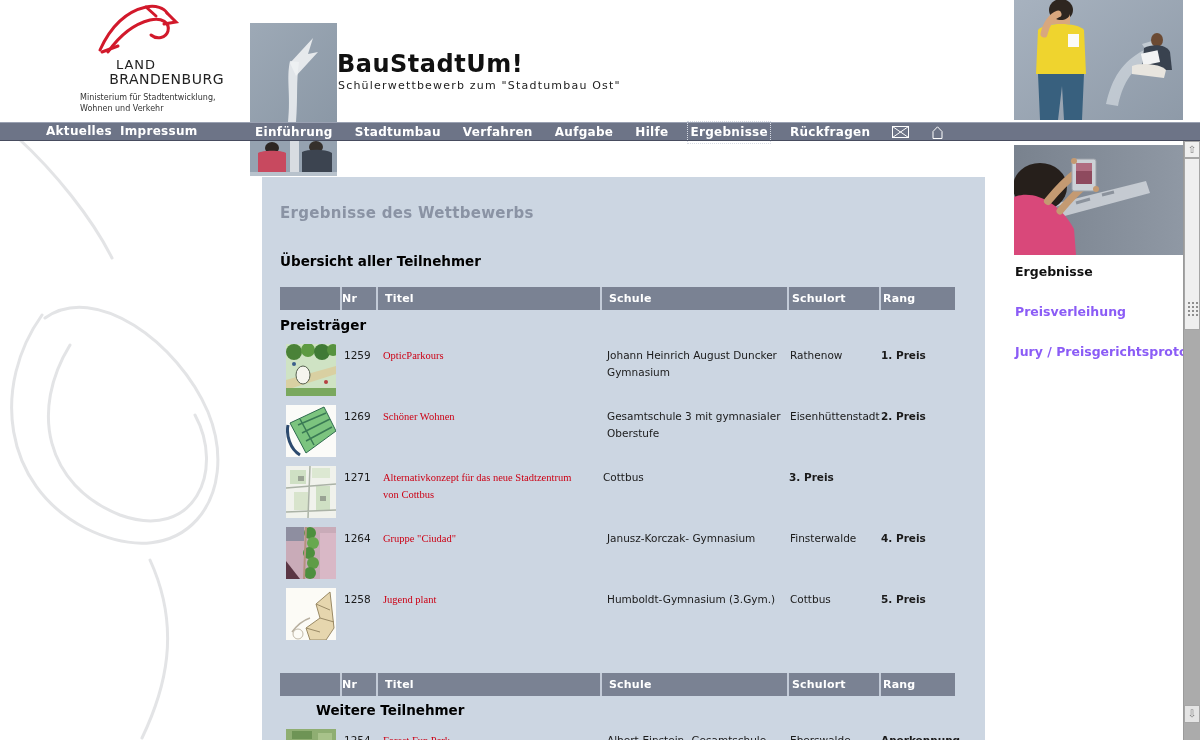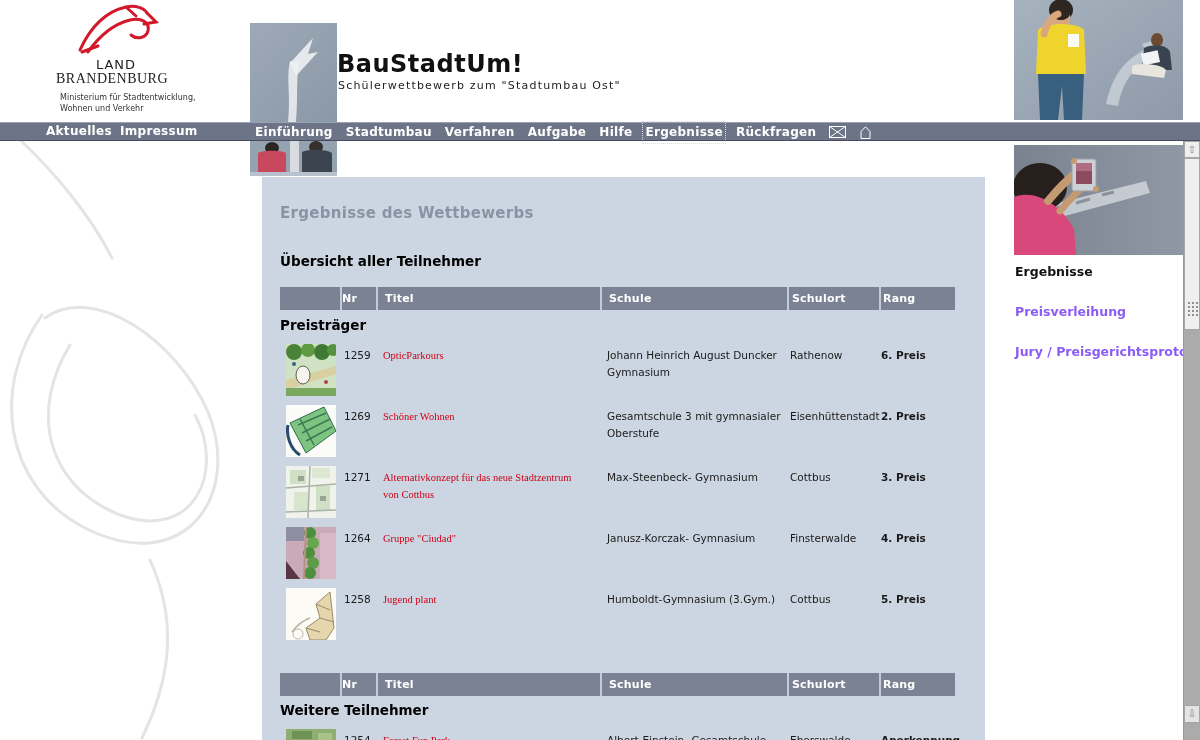--- a/index.html
+++ b/index.html
@@ -2,44 +2,44 @@
 <html><head>
 <meta charset="utf-8">
 <style>
   html,body{margin:0;padding:0;}
   body{width:1200px;height:740px;overflow:hidden;background:#fff;
        font-family:"DejaVu Sans","Liberation Sans",sans-serif;color:#1a1a1a;}
   .stage{position:relative;width:1200px;height:740px;overflow:hidden;background:#fff;}
   .abs{position:absolute;}
 
   
-  .logo-block{left:56px;top:2px;width:180px;height:110px;}
+  .logo-block{left:76px;top:2px;width:180px;height:110px;}
   .bird{left:14px;top:0;width:92px;height:56px;}
   .org1{left:0;top:55px;width:120px;text-align:center;font-size:13px;letter-spacing:1px;color:#222;}
-  .org2{left:0;top:69px;width:148px;text-align:left;font-size:14px;letter-spacing:.5px;color:#222;font-family:Liberation Serif, serif;}
+  .org2{left:0;top:69px;width:148px;text-align:right;font-size:14px;letter-spacing:.5px;color:#222;}
   .orgsub{left:4px;width:170px;font-size:8px;color:#333;line-height:11px;}
   .orgsub1{top:90px;} .orgsub2{top:101px;}
 
   
   .site-title{left:337px;top:50px;font-size:24px;font-weight:bold;letter-spacing:.5px;color:#111;}
   .site-subtitle{left:338px;top:79px;font-size:11px;letter-spacing:1.2px;color:#222;}
 
   
   .photo{overflow:hidden;}
   .photo-strip-top{left:250px;top:23px;width:87px;height:99px;}
   .photo-strip-bottom{left:250px;top:141px;width:87px;height:35px;}
   .photo-top-right{left:1014px;top:0;width:169px;height:120px;}
   .photo-right-2{left:1014px;top:145px;width:169px;height:110px;}
 
   
   .navbar{left:0;top:122px;width:1200px;height:19px;background:#6d7487;
           border-top:1px solid #9aa1b2;border-bottom:1px solid #474c5e;box-sizing:border-box;}
   .nav-item{position:absolute;top:0;height:17px;line-height:17px;font-size:12px;font-weight:bold;
             color:#fff;letter-spacing:.3px;white-space:nowrap;cursor:pointer;}
-  .nav-group{position:absolute;left:255px;top:0;height:18px;display:flex;gap:13px;align-items:center;}
+  .nav-group{position:absolute;left:255px;top:0;height:18px;display:flex;gap:22px;align-items:center;}
   .nav-group .nav-item{position:static;}
   .nav-item.active{outline:1px dotted #d7dbe4;outline-offset:2px;}
   .nav-icon{display:flex;align-items:center;}
 
   
   .scribble{left:0;top:130px;width:262px;height:610px;pointer-events:none;}
 
   
   .side-link{left:1015px;font-size:12.5px;font-weight:bold;cursor:pointer;white-space:nowrap;}
   .side-link.black{color:#111;}
@@ -56,21 +56,21 @@
             border:1px solid #a6a6a6;box-sizing:border-box;cursor:grab;}
   .sb-grip{position:absolute;left:2px;top:142px;width:11px;height:16px;
            background-image:radial-gradient(#8f8f8f 1px, transparent 1.1px);background-size:4px 4px;}
 
   
   .panel{left:262px;top:177px;width:723px;height:634px;background:#ccd6e2;overflow:hidden;}
   .p-abs{position:absolute;}
   .page-title{left:18px;top:27px;font-size:15px;font-weight:bold;color:#8a93a4;letter-spacing:.3px;}
   .section-title{left:18px;top:76px;font-size:13.5px;font-weight:bold;color:#000;}
   .group-title{left:18px;font-size:13.5px;font-weight:bold;color:#000;}
-  .gt1{top:140px;} .gt2{top:525px;}
+  .gt1{top:140px;} .gt2{top:525px;margin-left:36px;}
 
   .thead{left:18px;width:675px;height:23px;background:#7a8293;display:grid;
          grid-template-columns:60px 36px 224px 187px 92px 76px;}
   .th1{top:110px;} .th2{top:496px;}
   .thead .th{color:#fff;font-size:11px;font-weight:bold;line-height:23px;letter-spacing:.2px;
              border-left:2px solid #c3cbd8;box-sizing:border-box;}
   .thead .th:first-child{border-left:none;}
   .th-nr{padding-left:0;} .th-titel{padding-left:7px;} .th-schule{padding-left:7px;}
   .th-schulort{padding-left:3px;} .th-rang{padding-left:2px;}
 
@@ -262,21 +262,21 @@
             <rect x="0" y="44" width="50" height="8" fill="#7aa85e"></rect>
             <ellipse cx="17" cy="31" rx="7" ry="9" fill="#f5f5ee" stroke="#55604f"></ellipse>
             <circle cx="40" cy="38" r="2" fill="#b54040"></circle>
               <circle cx="8" cy="20" r="2" fill="#3b5f8c"></circle>
           </svg>
         </span>
         <span class="cell c-nr">1259</span>
         <span class="cell c-titel">OpticParkours</span>
         <span class="cell c-schule">Johann Heinrich August Duncker Gymnasium</span>
         <span class="cell c-schulort">Rathenow</span>
-        <span class="cell c-rang">6. Preis</span>
+        <span class="cell c-rang">1. Preis</span>
       </div>
 
       <div class="row">
         <span class="thumb">
           <svg width="50" height="52" viewBox="0 0 50 52">
               <rect width="50" height="52" fill="#fbfbf8"></rect>
             <path d="M4,18 L38,2 L50,26 L20,48 Z" fill="#7cc47f" stroke="#2f6b4f"></path>
             <path d="M12,20 L40,8 M16,28 L44,14 M20,36 L46,22 M14,14 L28,40" stroke="#3a7a55" stroke-width="1.5" fill="none"></path>
             <path d="M2,20 C0,30 4,44 14,50" stroke="#2c4a6e" stroke-width="3" fill="none"></path>
           </svg>
@@ -296,21 +296,20 @@
               <rect x="26" y="2" width="18" height="10" fill="#dce8d2"></rect>
             <rect x="8" y="26" width="14" height="18" fill="#d8e4cc"></rect>
               <rect x="30" y="20" width="14" height="24" fill="#cfe0c4"></rect>
             <path d="M0,22 L50,18 M24,0 L22,52 M0,46 L50,44" stroke="#aab2a6" stroke-width="1.5" fill="none"></path>
             <rect x="12" y="10" width="6" height="5" fill="#9aa394"></rect>
               <rect x="34" y="30" width="6" height="5" fill="#9aa394"></rect>
           </svg>
         </span>
         <span class="cell c-nr">1271</span>
         <span class="cell c-titel">Alternativkonzept für das neue Stadtzentrum von Cottbus</span>
-        <span class="cell c-schule">Max-Steenbeck- Gymnasium</span>
         <span class="cell c-schulort">Cottbus</span>
         <span class="cell c-rang">3. Preis</span>
       </div>
 
       <div class="row">
         <span class="thumb">
           <svg width="50" height="52" viewBox="0 0 50 52">
               <rect width="50" height="52" fill="#c9abb8"></rect>
             <rect x="0" y="0" width="18" height="14" fill="#8e8ea0"></rect>
             <rect x="34" y="6" width="16" height="46" fill="#d9b8c6"></rect>

